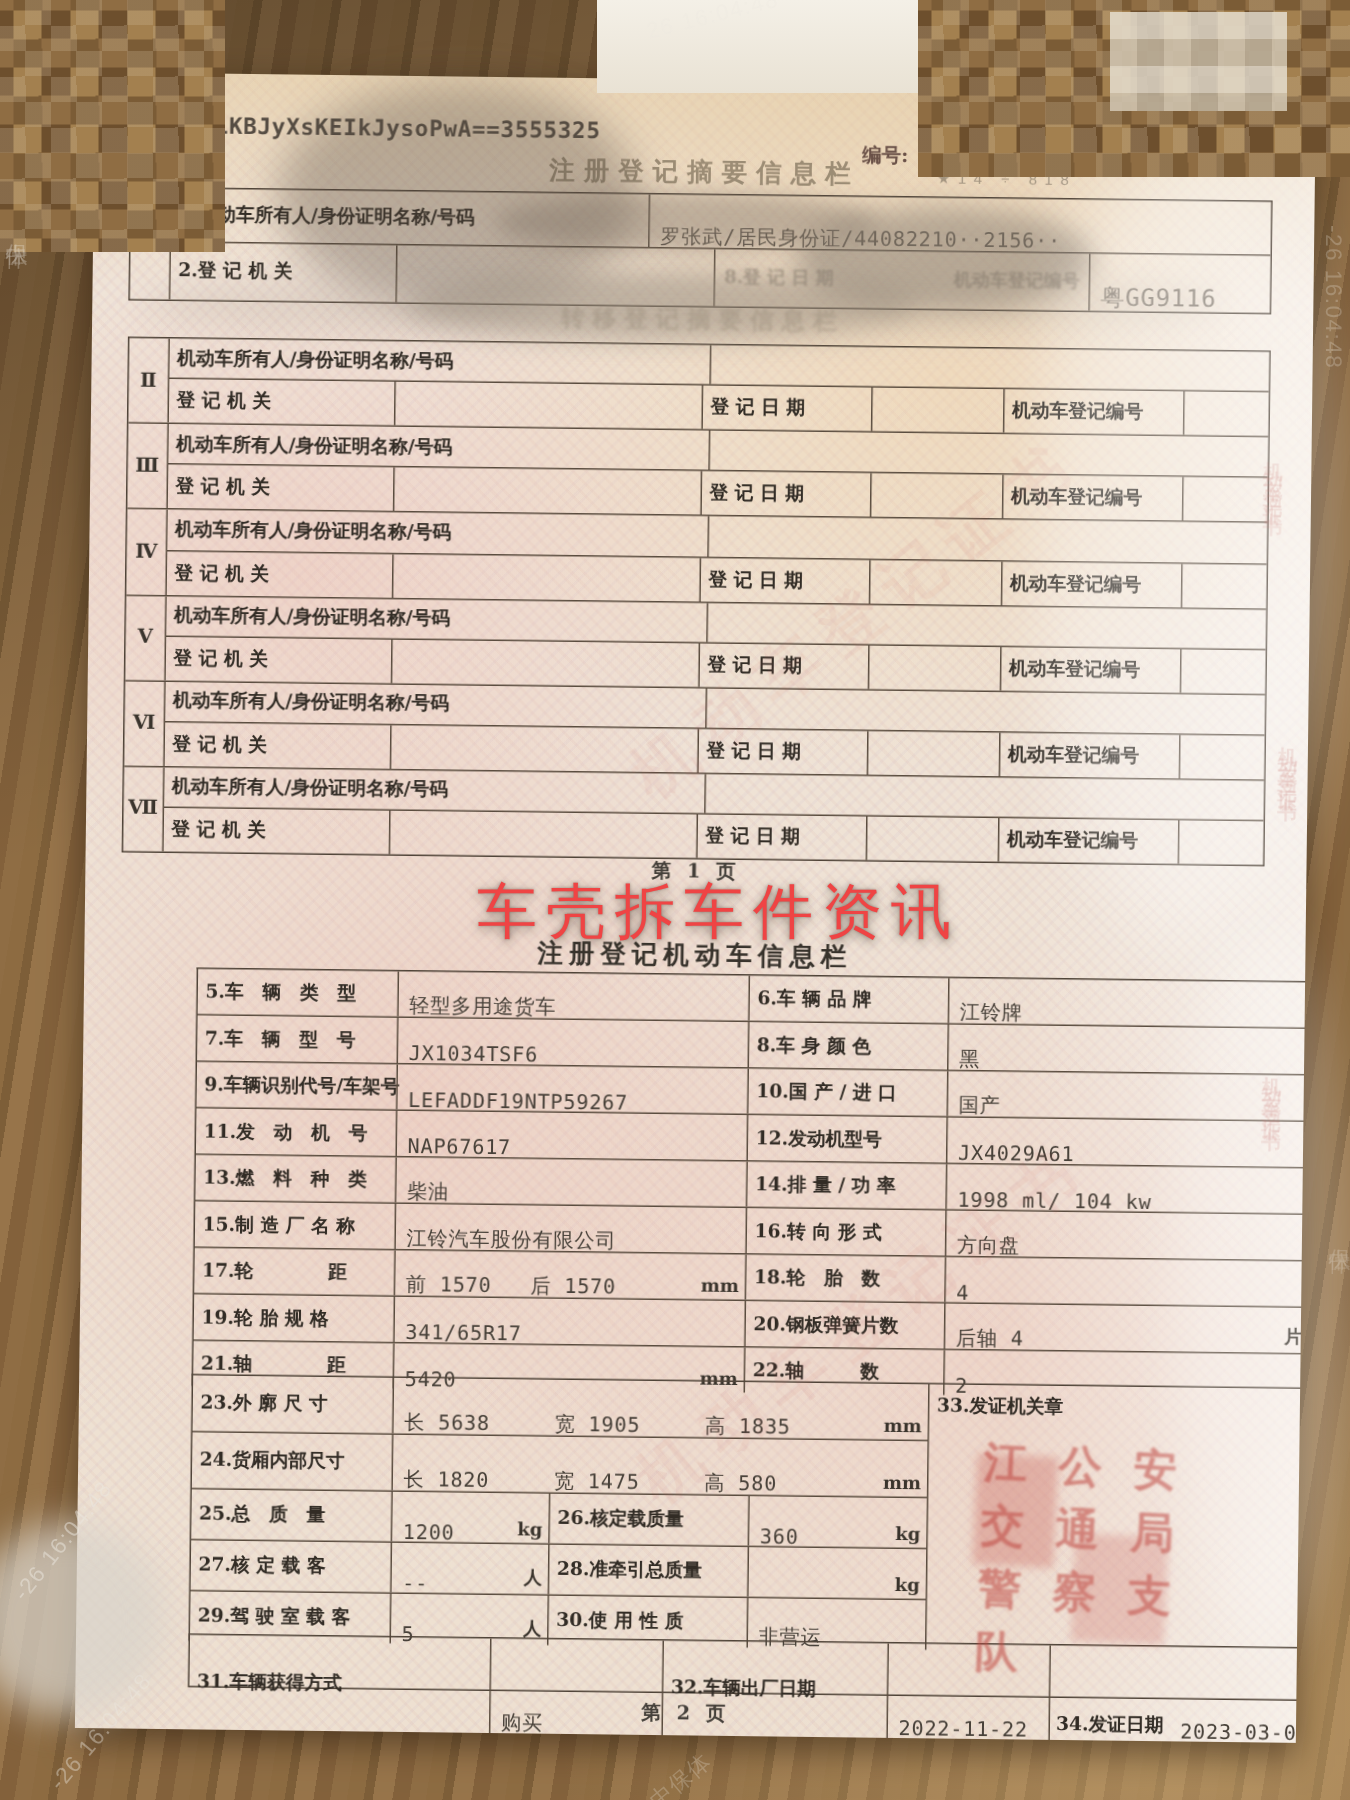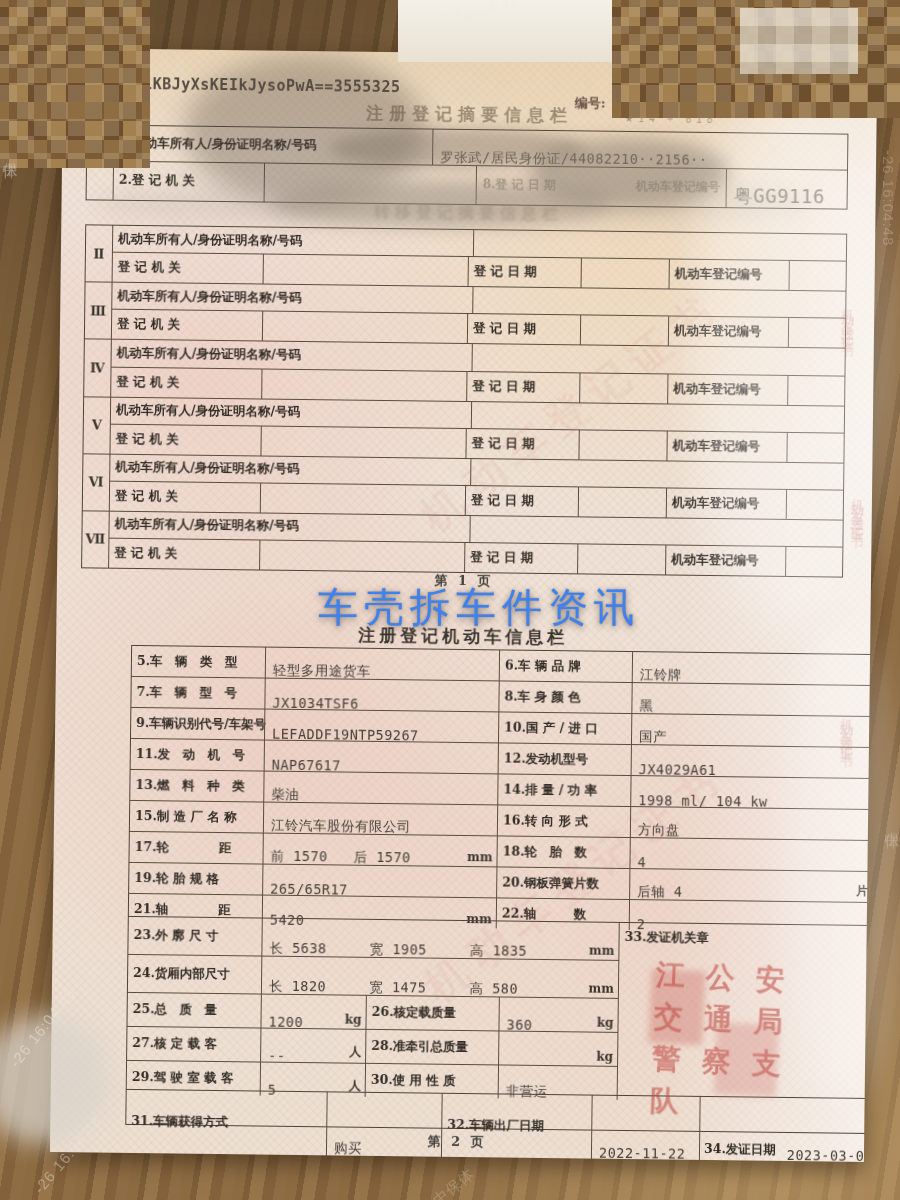--- a/index.html
+++ b/index.html
@@ -20,21 +20,21 @@
   }
   .mosaic-tl{left:0;top:0;width:150px;height:168px;}
   .mosaic-tr{left:612px;top:0;width:288px;height:118px;}
   .mosaic-tr::after{content:"";position:absolute;left:128px;top:8px;width:118px;height:66px;
     background:repeating-conic-gradient(#d8cfc0 0 25%, #b9ac97 0 50%, #cfc3ae 0 75%, #e2d9c8 0 100%);
     background-size:36px 36px;opacity:.9;}
   .white-patch{position:absolute;left:398px;top:0;width:232px;height:62px;z-index:29;
     background:linear-gradient(180deg,#f4f0e7,#e9e2d4);}
   .smudge{position:absolute;z-index:20;border-radius:50%;pointer-events:none;}
   .caption{position:absolute;left:318px;top:580px;z-index:40;font-size:40px;letter-spacing:6px;
-    color:#3b82f6;font-weight:500;text-shadow:0 2px 7px rgba(60,50,40,.6),0 0 2px rgba(100,88,74,.55);}
+    color:#ef4444;font-weight:500;text-shadow:0 2px 7px rgba(60,50,40,.6),0 0 2px rgba(100,88,74,.55);}
   .wm{position:absolute;z-index:40;color:rgba(236,232,224,.5);font-size:15px;letter-spacing:1px;white-space:nowrap;}
   .wm-vert{writing-mode:vertical-rl;}
   
   .paper{position:absolute;left:58px;top:52px;width:814px;height:1104px;z-index:10;
     transform:rotate(.7deg);transform-origin:40% 40%;overflow:hidden;
     box-shadow:0 8px 22px rgba(30,18,8,.5);
     filter:blur(.3px) saturate(.96);
     background:
       linear-gradient(90deg,transparent 76%, rgba(255,255,255,.38) 93%, rgba(255,255,255,.55)),
       linear-gradient(180deg, rgba(226,196,142,.5), transparent 13%),
@@ -75,21 +75,21 @@
     font-family:"DejaVu Serif",serif;font-weight:700;font-size:13px;color:#3a342d;}
   .sec-body{flex:1;display:flex;flex-direction:column;}
   .rowA,.rowB{display:grid;}
   .rowA{flex:1;grid-template-columns:318px 1fr;}
   .rowB{flex:1.1;grid-template-columns:150px 212px 250px 1fr;border-top:1px solid #5a4c3e;}
   .rowA>.cell+.cell,.rowB>.cell+.cell{border-left:1px solid #5a4c3e;}
   .cell{overflow:visible;}
   .faded3{display:flex;align-items:center;justify-content:space-between;padding:0 6px;}
   .faint{font-family:"DejaVu Serif",serif;font-size:12px;font-weight:700;color:rgba(70,62,52,.4);
     filter:blur(.6px);white-space:pre;}
-  .plate{font-size:19px;color:rgba(90,80,70,.75);filter:blur(.4px);}
+  .plate{font-size:16px;color:rgba(90,80,70,.75);filter:blur(.4px);}
   .owner-smudge .val{color:rgba(60,52,44,.8);}
   
   .secs{left:24px;top:176px;width:760px;height:342px;border:1.6px solid #4f4337;display:flex;flex-direction:column;}
   .sec{flex:1;display:flex;border-top:1px solid #5a4c3e;}
   .sec:first-child{border-top:none;}
   .sec .rowA{grid-template-columns:360px 1fr;}
   .sec .rowB{grid-template-columns:150px 205px 113px 88px 120px 1fr;}
   
   .p2a{left:75px;top:596px;width:743px;border:1.6px solid #4f4337;border-bottom:none;}
   .p2row{display:grid;grid-template-columns:133px 234px 133px 243px;height:30px;border-top:1px solid #5a4c3e;}
@@ -335,21 +335,21 @@
           <span class="unit">mm</span>
         </div>
         <div class="cell lab">18.轮　胎　数</div>
         <div class="cell valcell">
           <span class="val">4</span>
         </div>
       </div>
       <div class="p2row">
         <div class="cell lab">19.轮 胎 规 格</div>
         <div class="cell valcell">
-          <span class="val">265/65R17</span>
+          <span class="val">341/65R17</span>
         </div>
         <div class="cell lab">20.钢板弹簧片数</div>
         <div class="cell valcell">
           <span class="val">后轴 4</span>
           <span class="unit">片</span>
         </div>
       </div>
       <div class="p2row">
         <div class="cell lab">21.轴　　　　距</div>
         <div class="cell valcell">

